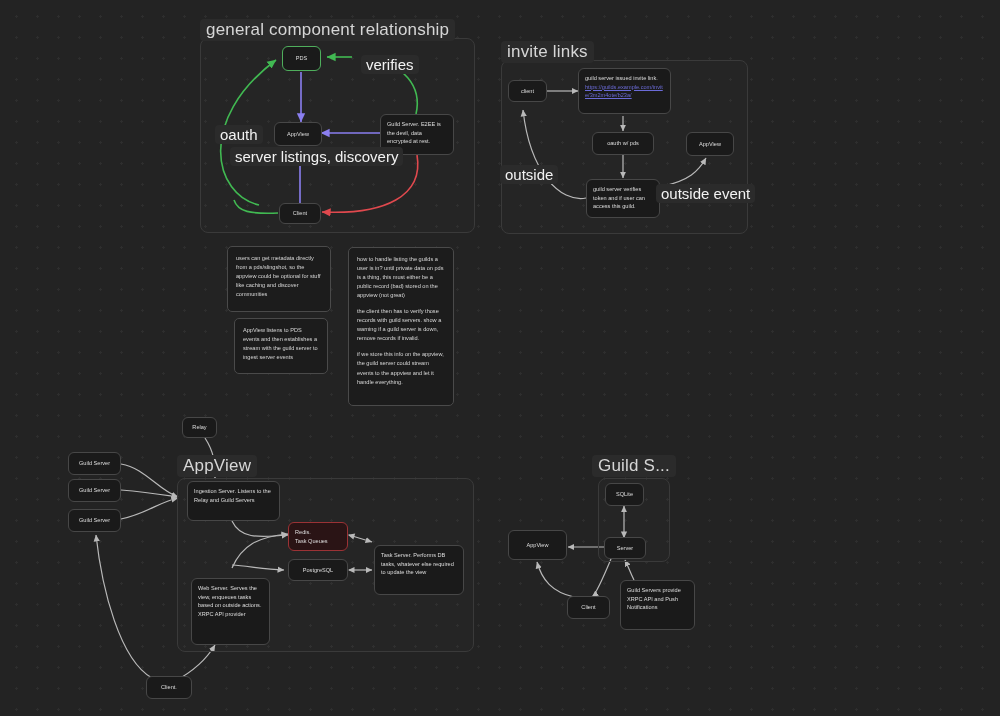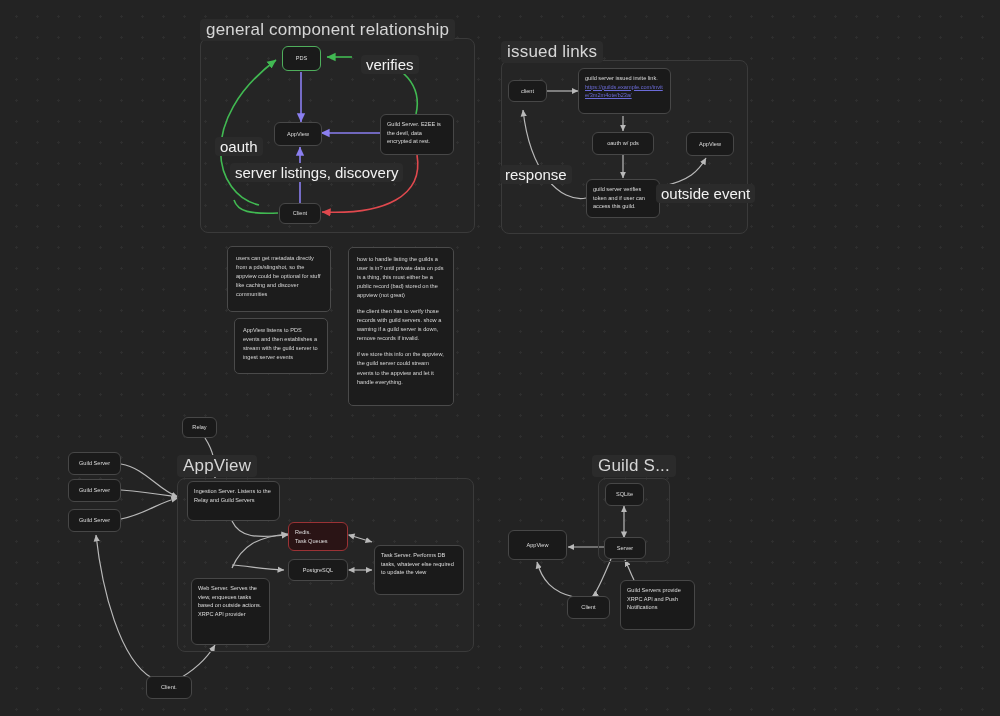--- a/index.html
+++ b/index.html
@@ -169,25 +169,25 @@
 
   <div class="node center" style="left:279px;top:203px;width:42px;height:21px;">
     <span class="ln">Client</span>
   </div>
 
   <div class="node" style="left:380px;top:114px;width:74px;height:41px;">
     <span>Guild Server. E2EE is the devil, data encrypted at rest.</span>
   </div>
 
   <div class="flabel" style="left:361px;top:55px;">verifies</div>
-  <div class="flabel" style="left:215px;top:125px;margin-top:12px;">oauth</div>
-  <div class="flabel" style="left:230px;top:163px;">server listings, discovery</div>
+  <div class="flabel" style="left:215px;top:125px;">oauth</div>
+  <div class="flabel" style="left:230px;top:147px;">server listings, discovery</div>
 
   <div class="group" style="left:501px;top:60px;width:245px;height:172px;"></div>
-  <div class="group-title" style="left:501px;top:41px;">issued links</div>
+  <div class="group-title" style="left:501px;top:41px;">invite links</div>
 
   <div class="node center" style="left:508px;top:80px;width:39px;height:22px;">
     <span class="ln">client</span>
   </div>
 
   <div class="node" style="left:578px;top:68px;width:93px;height:46px;">
     <span class="ln">guild server issued invite link.</span>
     <span class="ln link">https://guilds.example.com/invite/3m2m4ote/b23a/</span>
   </div>
 
@@ -196,21 +196,21 @@
   </div>
 
   <div class="node" style="left:586px;top:179px;width:74px;height:39px;">
     <span>guild server verifies token and if user can access this guild.</span>
   </div>
 
   <div class="node center" style="left:686px;top:132px;width:48px;height:24px;">
     <span class="ln">AppView</span>
   </div>
 
-  <div class="flabel" style="left:500px;top:165px;">response</div>
+  <div class="flabel" style="left:500px;top:165px;">outside</div>
   <div class="flabel" style="left:656px;top:184px;">outside event</div>
 
   <div class="note" style="left:227px;top:246px;width:104px;height:66px;">
     <p>users can get metadata directly from a pds/slingshot, so the appview could be optional for stuff like caching and discover communities</p>
   </div>
 
   <div class="note" style="left:234px;top:318px;width:94px;height:56px;">
     <p>AppView listens to PDS events and then establishes a stream with the guild server to ingest server events</p>
   </div>
 

